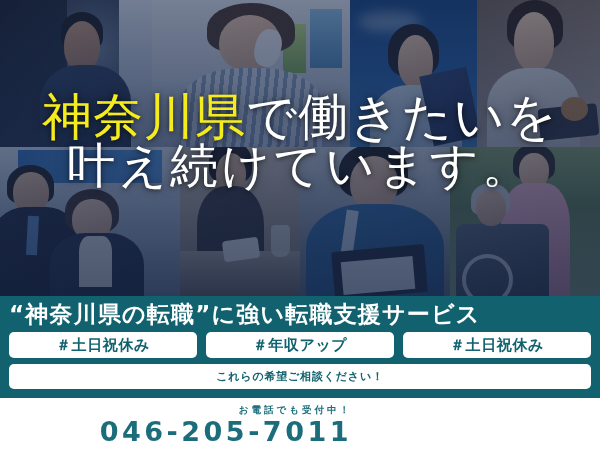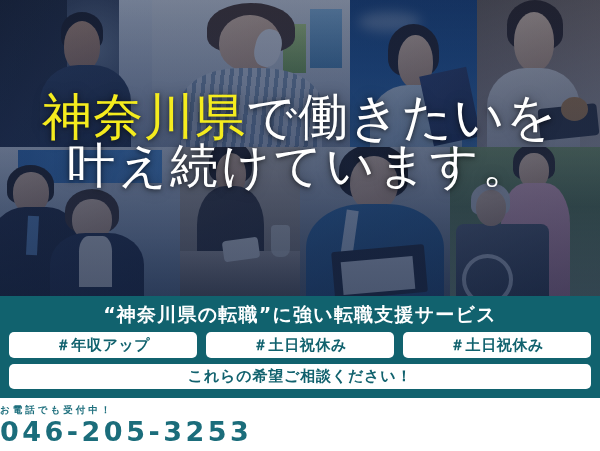--- a/index.html
+++ b/index.html
@@ -193,23 +193,23 @@
 
   
   .promo {
     position:absolute; left:0; top:296px;
     width:600px; height:102px;
     background:#11626e;
     padding:5px 9px 0 9px;
   }
   .promo-title {
     color:#ffffff;
-    font-size:19px;
+    font-size:23px;
     font-weight:bold;
-    text-align:center;
+    text-align:left;
     letter-spacing:1.2px;
     line-height:26px;
     font-family:"DejaVu Sans","Liberation Sans",sans-serif;
   }
   .tag-row {
     display:flex;
     gap:9px;
     margin-top:5px;
   }
   .tag {
@@ -225,40 +225,40 @@
     align-items:center;
     justify-content:center;
     font-family:"DejaVu Sans","Liberation Sans",sans-serif;
   }
   .wide-note {
     margin-top:6px;
     height:25px;
     background:#ffffff;
     border-radius:5px;
     color:#11626e;
-    font-size:15px;
+    font-size:11px;
     font-weight:bold;
     letter-spacing:.8px;
     display:flex;
     align-items:center;
     justify-content:center;
     font-family:"DejaVu Sans","Liberation Sans",sans-serif;
   }
 
   
   .footer {
     position:absolute; left:0; top:398px;
     width:600px; height:53px;
     background:#ffffff;
     display:flex;
     align-items:center;
   }
   .tel-block {
     width:352px;
-    text-align:left;
+    text-align:right;
     padding-top:2px;
   }
   .tel-label {
     color:#1d6f7d;
     font-size:9.5px;
     font-weight:bold;
     letter-spacing:3px;
     font-family:"DejaVu Sans","Liberation Sans",sans-serif;
   }
   .tel-number {
@@ -395,29 +395,29 @@
     <div class="hero-copy">
       <div class="hl-line hl-line-1"><span class="hl-accent">神奈川県</span><span class="hl-plain">で働きたいを</span></div>
       <div class="hl-line hl-line-2 hl-plain">叶え続けています。</div>
     </div>
   </div>
 
   <div class="promo">
     <div class="promo-title">“神奈川県の転職”に強い転職支援サービス</div>
 
     <div class="tag-row">
+      <div class="tag">＃土日祝休み</div>
       <div class="tag">＃年収アップ</div>
-      <div class="tag">＃土日祝休み</div>
       <div class="tag">＃土日祝休み</div>
     </div>
 
     <div class="wide-note">これらの希望ご相談ください！</div>
   </div>
 
   <div class="footer">
     <div class="tel-block">
       <div class="tel-label">お電話でも受付中！</div>
-      <div class="tel-number">046-205-3253</div>
+      <div class="tel-number">046-205-7011</div>
     </div>
 
   </div>
 
 </div>
 
 </body></html>

